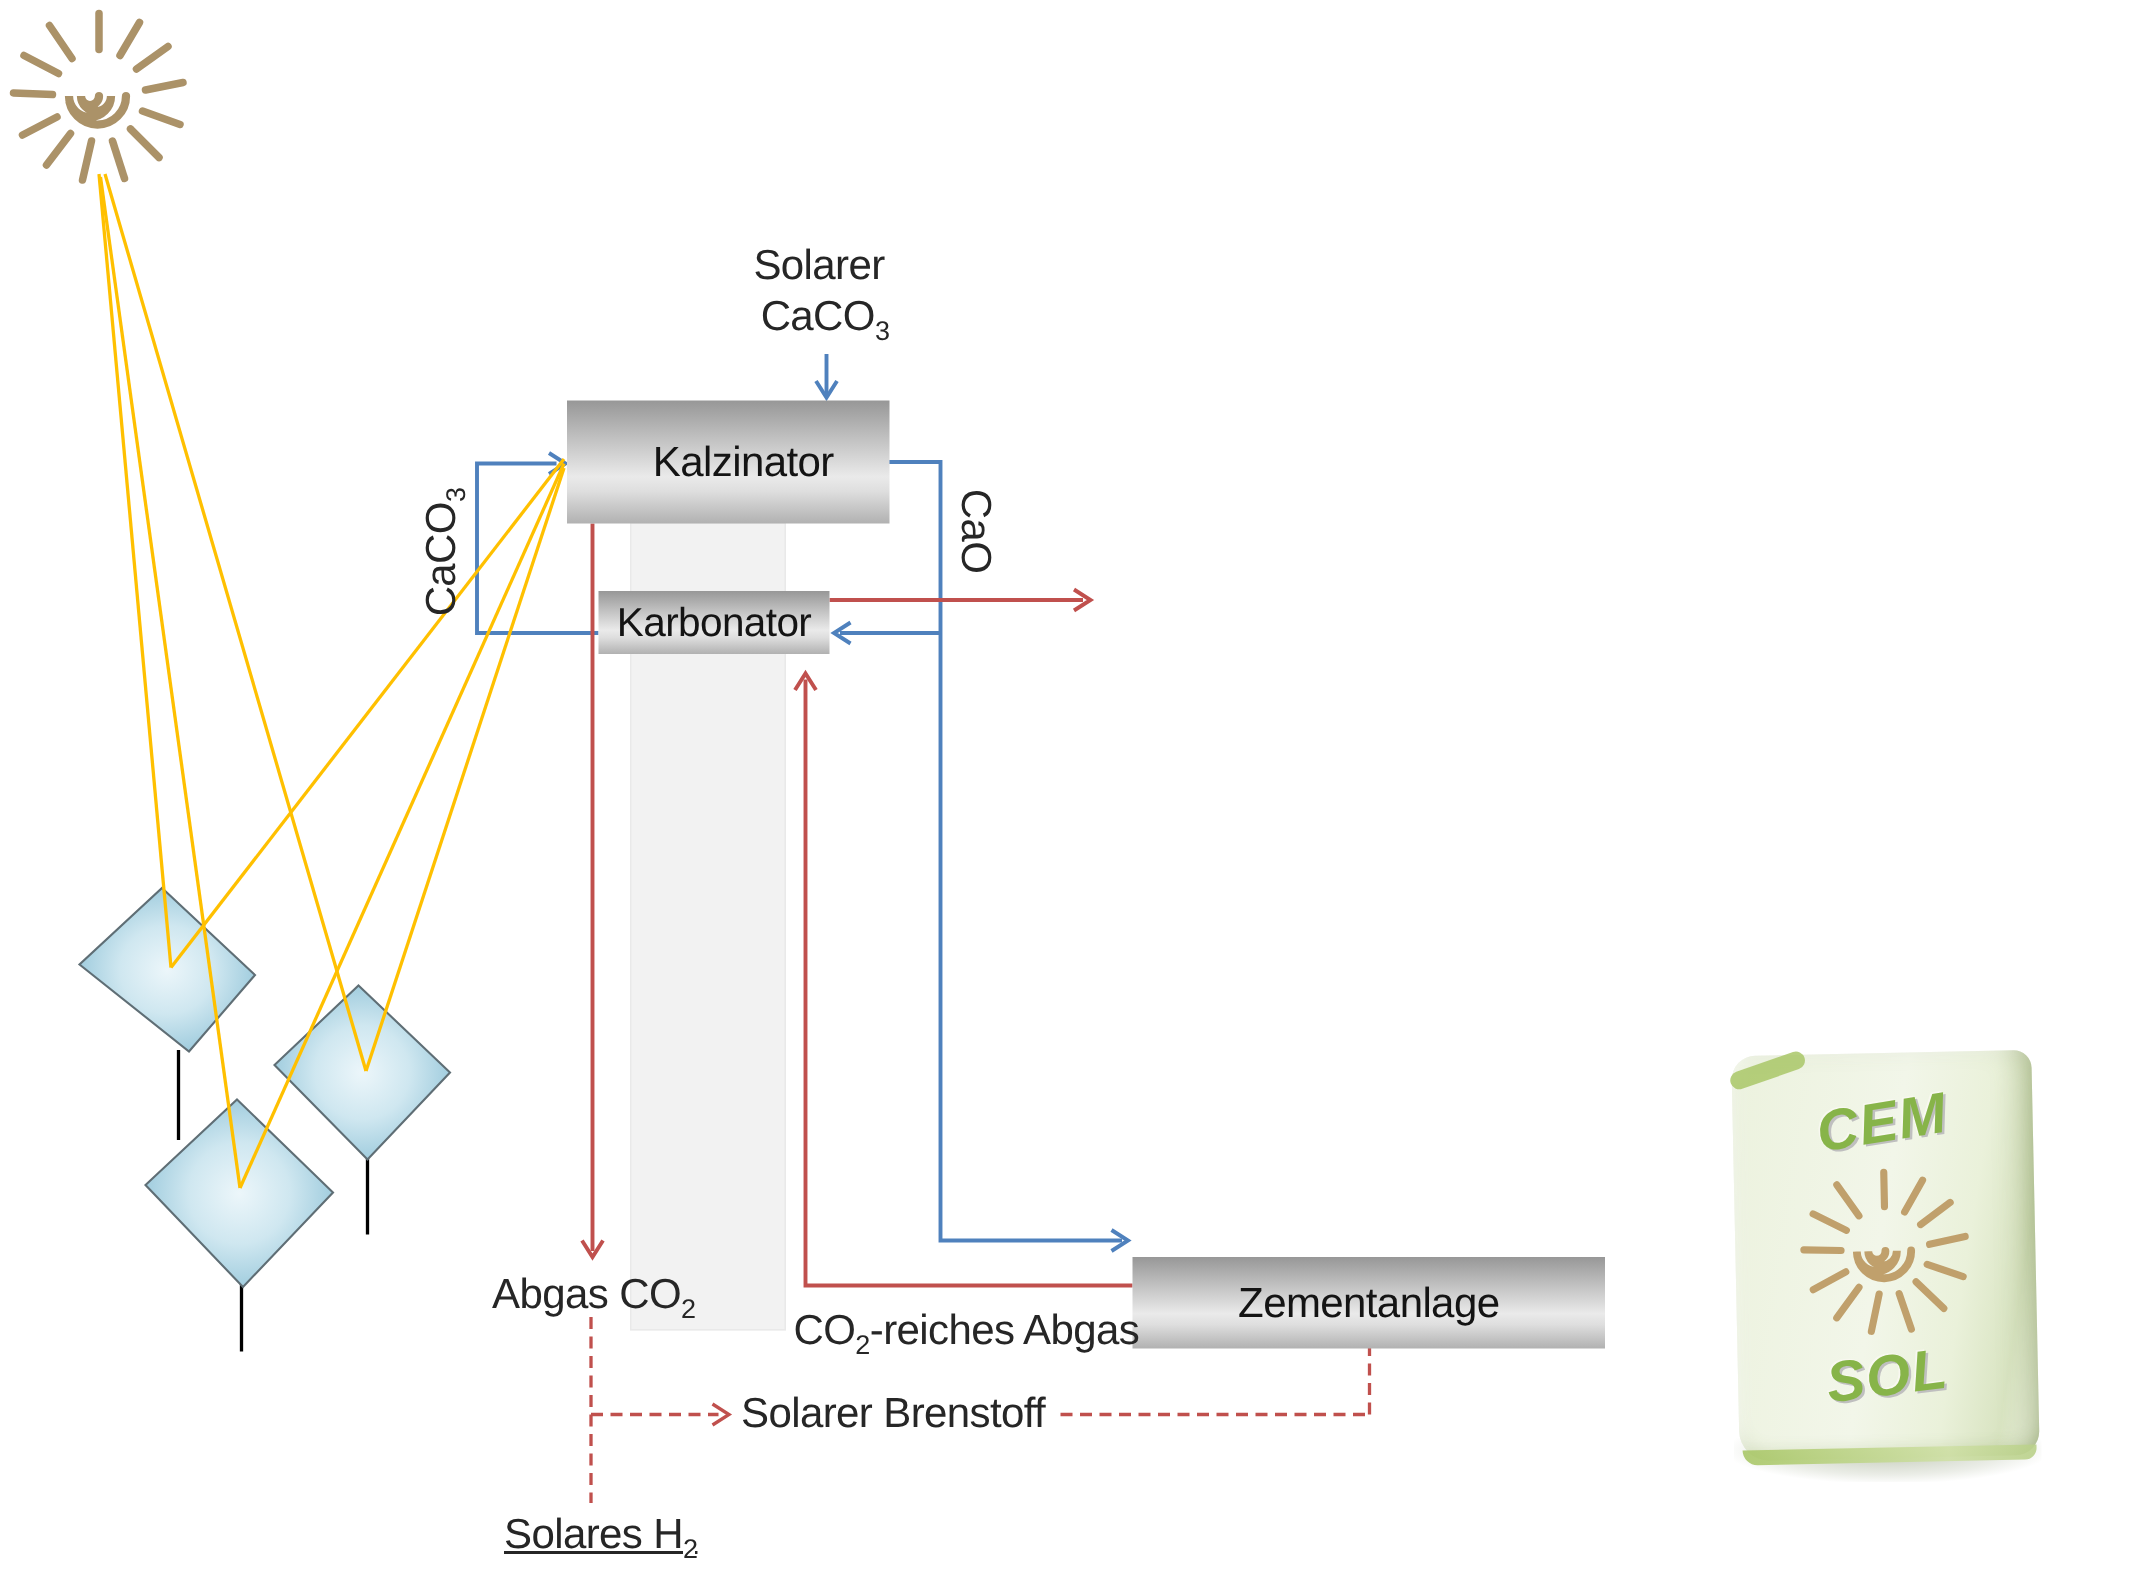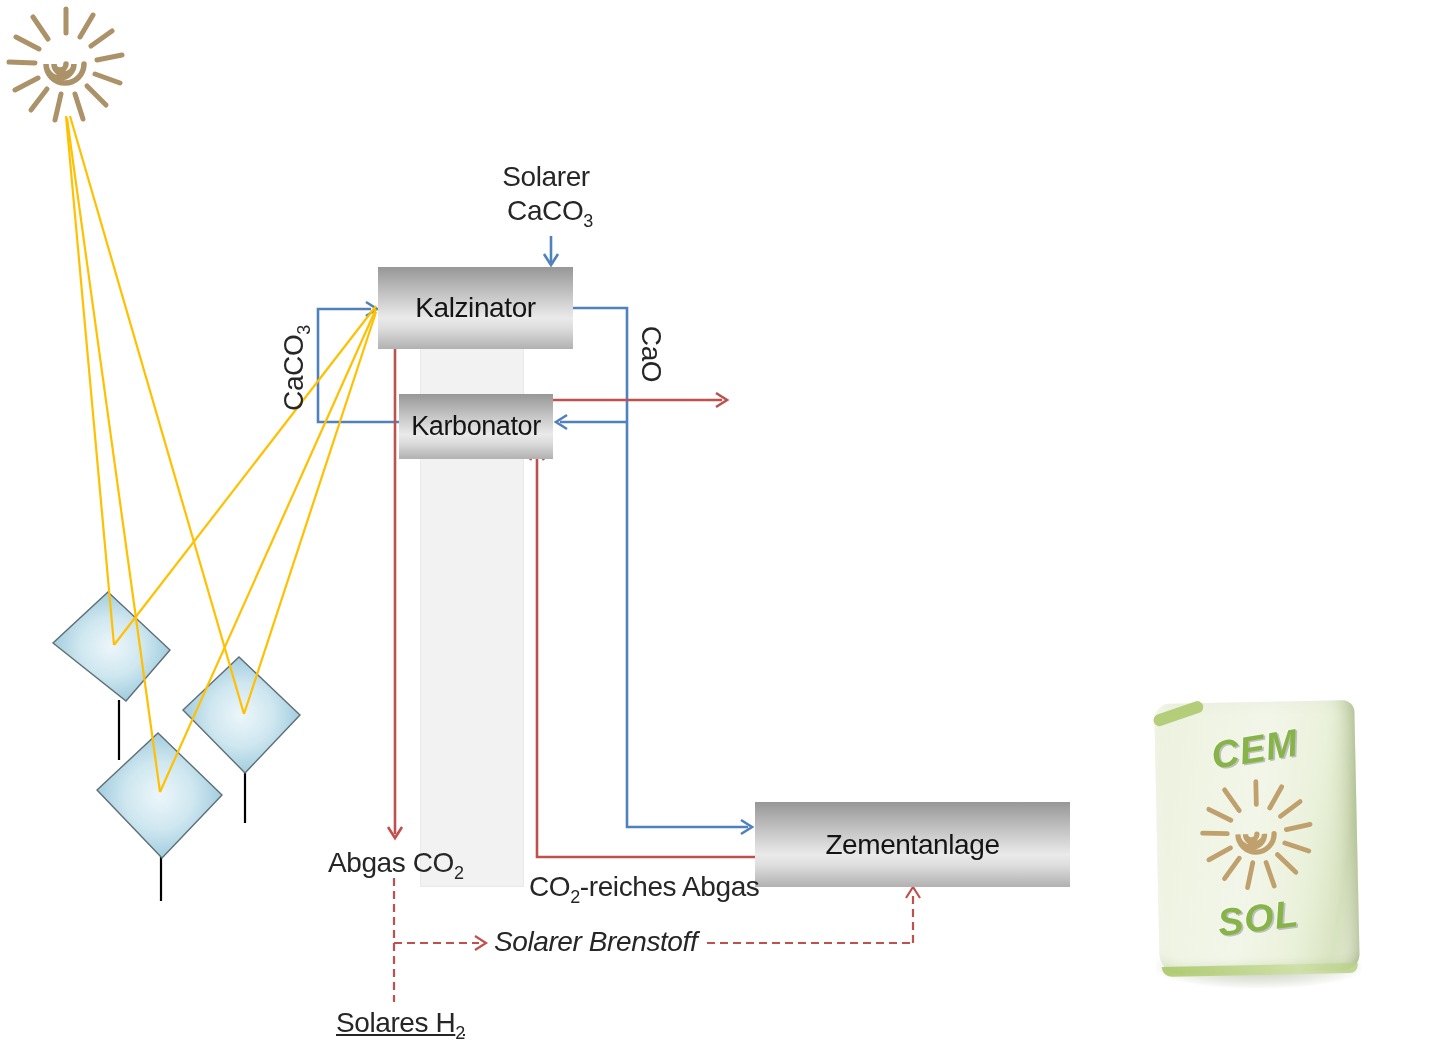--- a/index.html
+++ b/index.html
@@ -132,43 +132,43 @@
         <line x1="61" y1="94" x2="55" y2="120"></line>
         <line x1="47" y1="89" x2="31" y2="110"></line>
         <line x1="38" y1="78" x2="15" y2="90"></line>
         <line x1="35" y1="63" x2="9" y2="62"></line>
         <line x1="39" y1="49" x2="16" y2="37"></line>
         <line x1="48" y1="39" x2="33" y2="17"></line>
       </g>
     </g>
   </svg>
 
-  <div class="pbox" style="left:378px;top:267px;width:195px;height:82px;">
+  <div class="pbox" style="left:378px;top:267px;width:195px;height:82px;padding-left:20px;">
     <span>Kalzinator</span>
   </div>
-  <div class="pbox" style="left:399px;top:394px;width:154px;height:65px;font-size:27px;">
+  <div class="pbox" style="left:399px;top:394px;width:154px;height:42px;font-size:27px;">
     <span>Karbonator</span>
   </div>
-  <div class="pbox" style="left:755px;top:802px;width:315px;height:85px;">
+  <div class="pbox" style="left:755px;top:838px;width:315px;height:61px;">
     <span>Zementanlage</span>
   </div>
 
   <div class="lbl" style="left:546px;top:160px;transform:translateX(-50%);">Solarer</div>
   <div class="lbl" style="left:550px;top:194px;transform:translateX(-50%);"><span>CaCO</span><sub>3</sub></div>
 
   <div class="lbl rot" style="left:296px;top:368px;transform:translate(-50%,-50%) rotate(-90deg);"><span>CaCO</span><sub>3</sub></div>
 
   <div class="lbl rot" style="left:651px;top:354px;transform:translate(-50%,-50%) rotate(90deg);">CaO</div>
 
 
   <div class="lbl" style="left:328px;top:846px;"><span>Abgas CO</span><sub>2</sub></div>
 
   <div class="lbl" style="left:529px;top:870px;"><span>CO</span><sub>2</sub><span>-reiches Abgas</span></div>
 
-  <div class="lbl" style="left:494px;top:925px;font-style:italic;">Solarer Brenstoff</div>
+  <div class="lbl" style="left:494px;top:925px;">Solarer Brenstoff</div>
 
   <div class="lbl" style="left:336px;top:1006px;text-decoration:underline;"><span>Solares H</span><sub>2</sub></div>
 
   <div class="bag-wrap">
     <div class="bag-shadow"></div>
     <div class="bag">
       <div class="bag-brand top">CEM</div>
       <svg class="bag-sun" width="128" height="122" viewBox="0 0 132 128">
         <g stroke="#c0a06c" fill="none" stroke-linecap="round">
           <path d="M66,64 A6,6 0 1 1 54,64 A10,10 0 1 0 74,64 A14,14 0 1 1 46,64 A19,19 0 1 0 84,64" stroke-width="5.5"></path>

